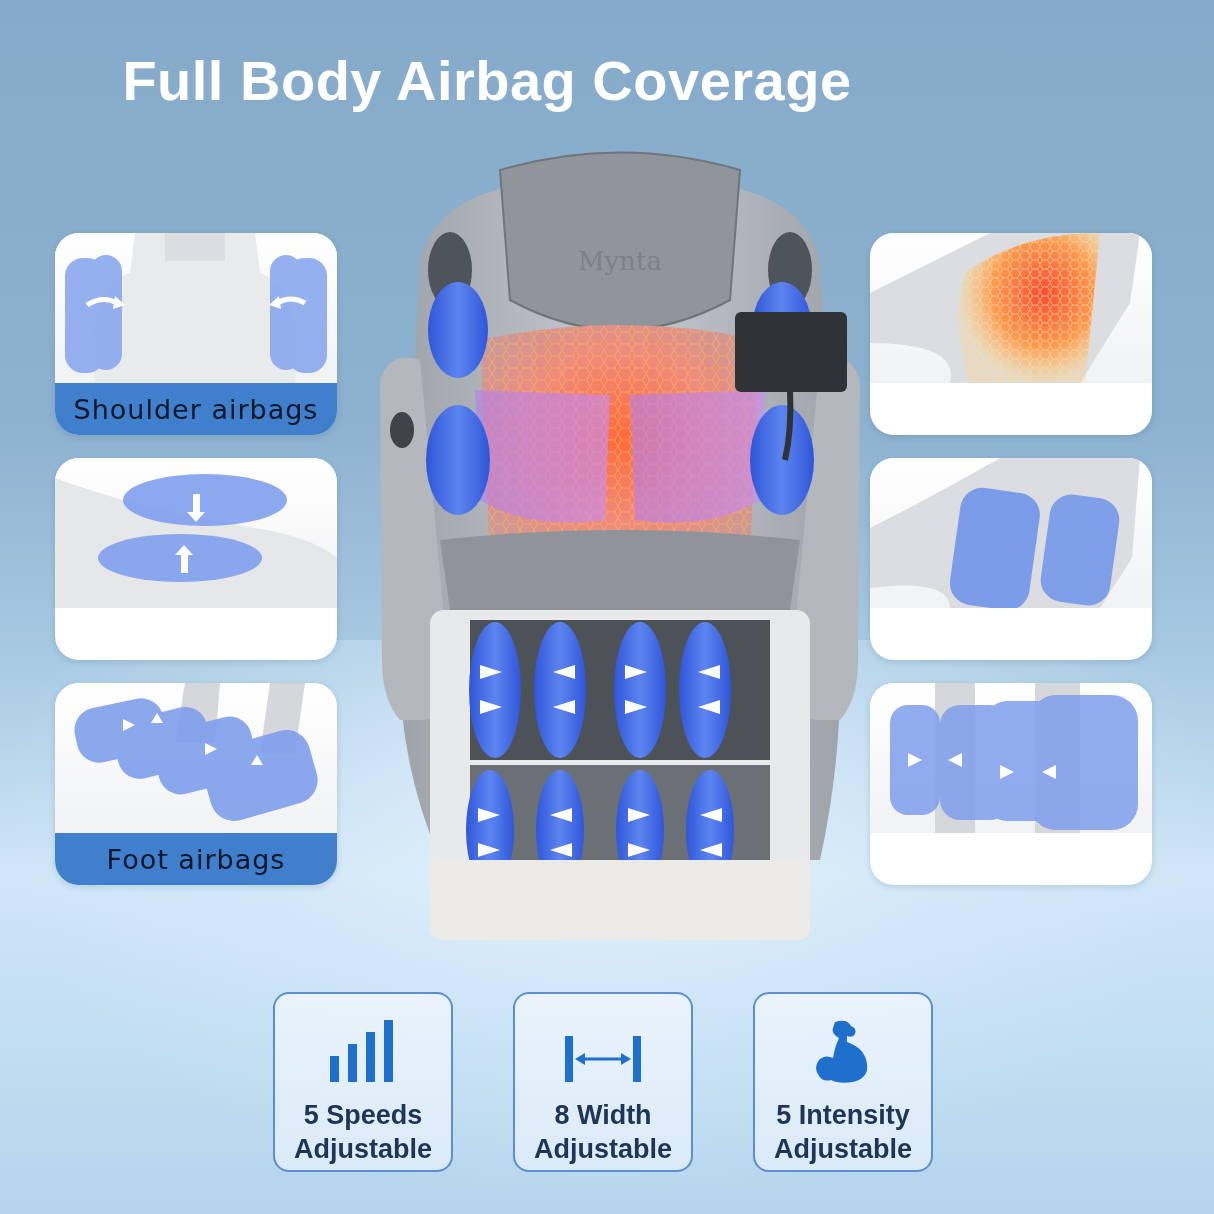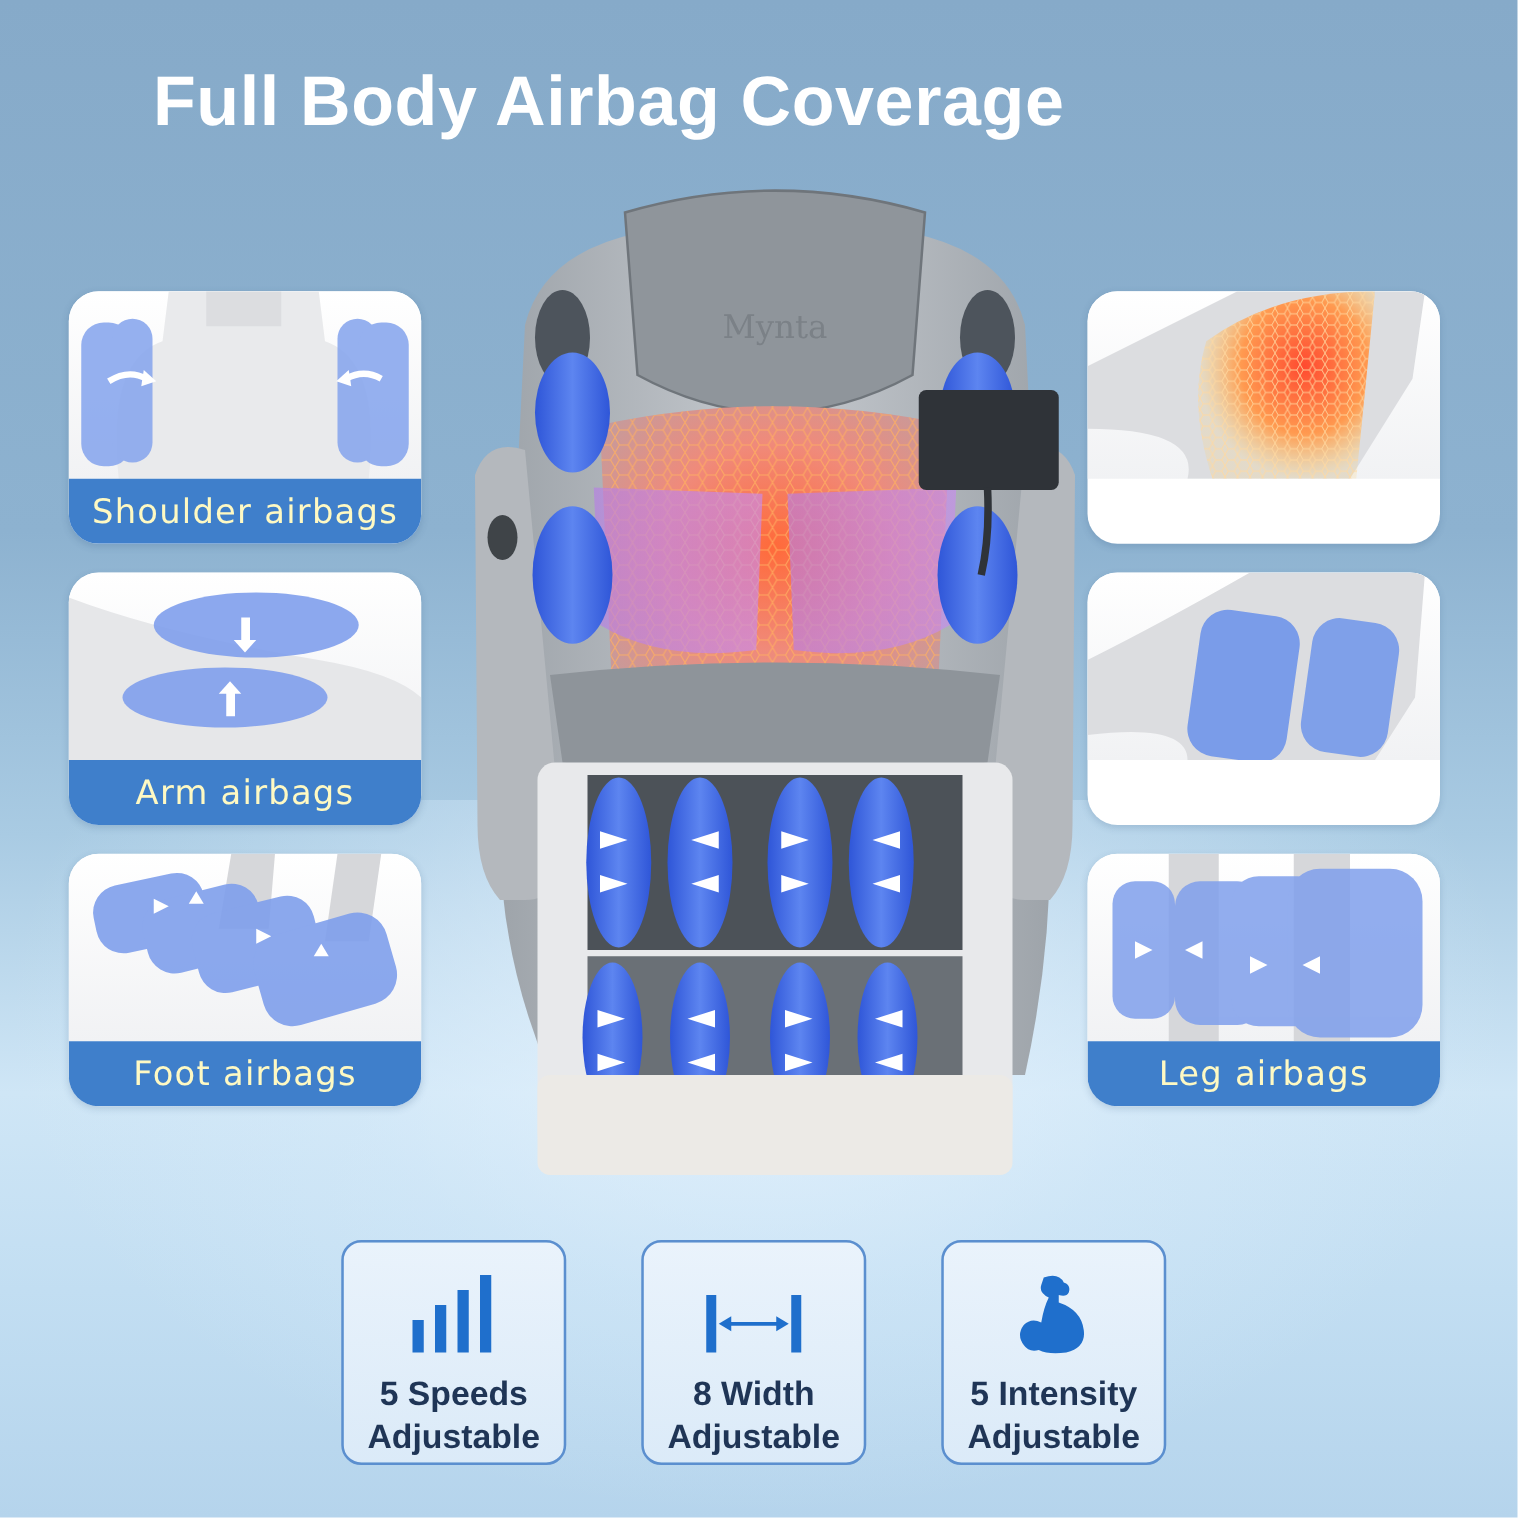--- a/index.html
+++ b/index.html
@@ -22,21 +22,21 @@
 
     
     .card {
       position: absolute; width: 282px; height: 202px;
       border-radius: 24px; overflow: hidden; background: #ffffff;
       box-shadow: 0 2px 6px rgba(40,80,120,0.18);
     }
     .card .art { position: absolute; left: 0; top: 0; width: 100%; height: 150px; background: linear-gradient(180deg,#ffffff 0%, #f1f2f4 100%); }
     .card .label-band {
       position: absolute; left: 0; bottom: 0; width: 100%; height: 52px;
-      background: #3f7fcb; color: #fef9c3; font-size: 27px; letter-spacing: 1px;
+      background: #3f7fcb; color: #0f172a; font-size: 27px; letter-spacing: 1px;
       display: flex; align-items: center; justify-content: center;
       font-family: "DejaVu Sans", sans-serif; font-weight: 400;
     }
     .card svg { position: absolute; left: 0; top: 0; }
 
     #card-shoulder { left: 55px; top: 233px; }
     #card-arm      { left: 55px; top: 458px; }
     #card-foot     { left: 55px; top: 683px; }
     #card-lumbar-heat { left: 870px; top: 233px; }
     #card-lumbar-air  { left: 870px; top: 458px; }
@@ -189,21 +189,20 @@
     <svg width="282" height="150" viewBox="0 0 282 150">
       <path d="M0 20 Q80 50 200 70 Q260 80 282 100 L282 150 L0 150 Z" fill="#e6e7e9"></path>
       <ellipse cx="150" cy="42" rx="82" ry="26" fill="#7f9fec" opacity="0.9"></ellipse>
       <ellipse cx="125" cy="100" rx="82" ry="24" fill="#7f9fec" opacity="0.9"></ellipse>
       <rect x="138" y="36" width="7" height="20" fill="#fff"></rect>
         <polygon points="132,54 141,64 150,54" fill="#fff"></polygon>
       <rect x="126" y="95" width="7" height="20" fill="#fff"></rect>
         <polygon points="120,97 129,87 138,97" fill="#fff"></polygon>
     </svg>
   </div>
-  <div class="label-band">Arm airbags</div>
 </div>
 
 <div class="card" id="card-foot">
   <div class="art">
     <svg width="282" height="150" viewBox="0 0 282 150">
       <path d="M130 0 L165 0 L160 60 L120 60 Z" fill="#d6d7da"></path>
         <path d="M215 0 L250 0 L240 70 L205 70 Z" fill="#d6d7da"></path>
       <g fill="#7f9fec" opacity="0.9">
         <rect x="20" y="20" width="90" height="55" rx="22" transform="rotate(-12 65 47)"></rect>
         <rect x="60" y="30" width="95" height="60" rx="22" transform="rotate(-14 107 60)"></rect>
@@ -259,21 +258,20 @@
         <rect x="70" y="22" width="70" height="115" rx="20"></rect>
         <rect x="115" y="18" width="75" height="120" rx="22"></rect>
         <rect x="160" y="12" width="108" height="135" rx="26"></rect>
       </g>
       <polygon points="38,70 52,77 38,84" fill="#fff"></polygon>
         <polygon points="92,70 78,77 92,84" fill="#fff"></polygon>
       <polygon points="130,82 144,89 130,96" fill="#fff"></polygon>
         <polygon points="186,82 172,89 186,96" fill="#fff"></polygon>
     </svg>
   </div>
-  <div class="label-band">Leg airbags</div>
 </div>
 
 <div class="spec" id="spec-speeds">
   <div class="icon">
     <svg width="70" height="64" viewBox="0 0 70 64">
       <rect x="2" y="36" width="9" height="26" fill="#1f6fcc"></rect>
       <rect x="20" y="24" width="9" height="38" fill="#1f6fcc"></rect>
       <rect x="38" y="12" width="9" height="50" fill="#1f6fcc"></rect>
       <rect x="56" y="0" width="9" height="62" fill="#1f6fcc"></rect>
     </svg>

